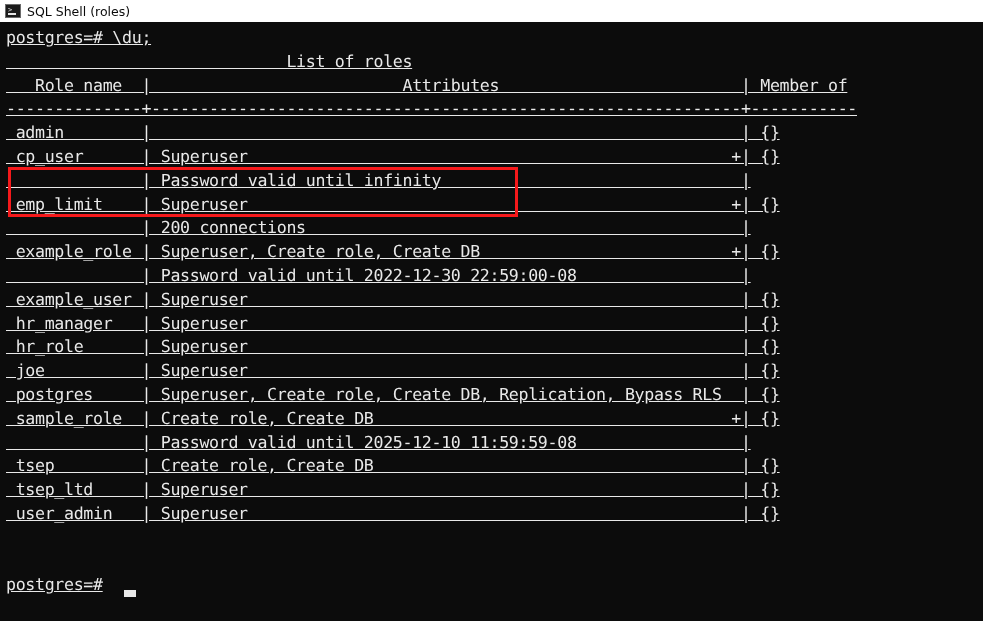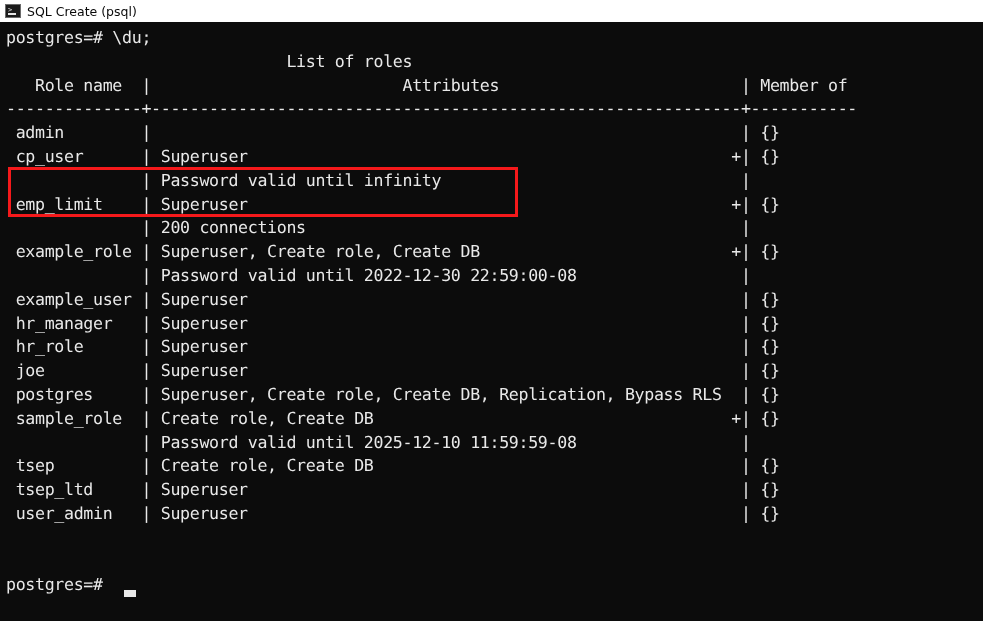--- a/index.html
+++ b/index.html
@@ -89,20 +89,21 @@
     top: 4px;
     margin: 0;
     padding: 0;
     font-family: "DejaVu Sans Mono", monospace;
     font-size: 16.6px;
     line-height: 23.8px;
     color: #e9e9e9;
     white-space: pre;
     letter-spacing: -0.32px;
     text-rendering: geometricPrecision;
+    text-decoration: underline;
   }
 
   
   #cursor-block {
     position: absolute;
     left: 124px;
     top: 568px;
     width: 12px;
     height: 7px;
     background: #e9e9e9;
@@ -124,21 +125,21 @@
 <body>
 
 <div id="app-window">
 
   <div id="title-bar">
     <span id="title-bar-icon">
       <span class="frame"></span>
       <span class="caret">&gt;</span>
       <span class="bar"></span>
     </span>
-    <span id="title-bar-text">SQL Create (psql)</span>
+    <span id="title-bar-text">SQL Shell (roles)</span>
   </div>
 
   <div id="terminal">
     <pre id="console-text">postgres=# \du;
                              List of roles
    Role name  |                          Attributes                         | Member of
 --------------+-------------------------------------------------------------+-----------
  admin        |                                                             | {}
  cp_user      | Superuser                                                  +| {}
               | Password valid until infinity                               |

